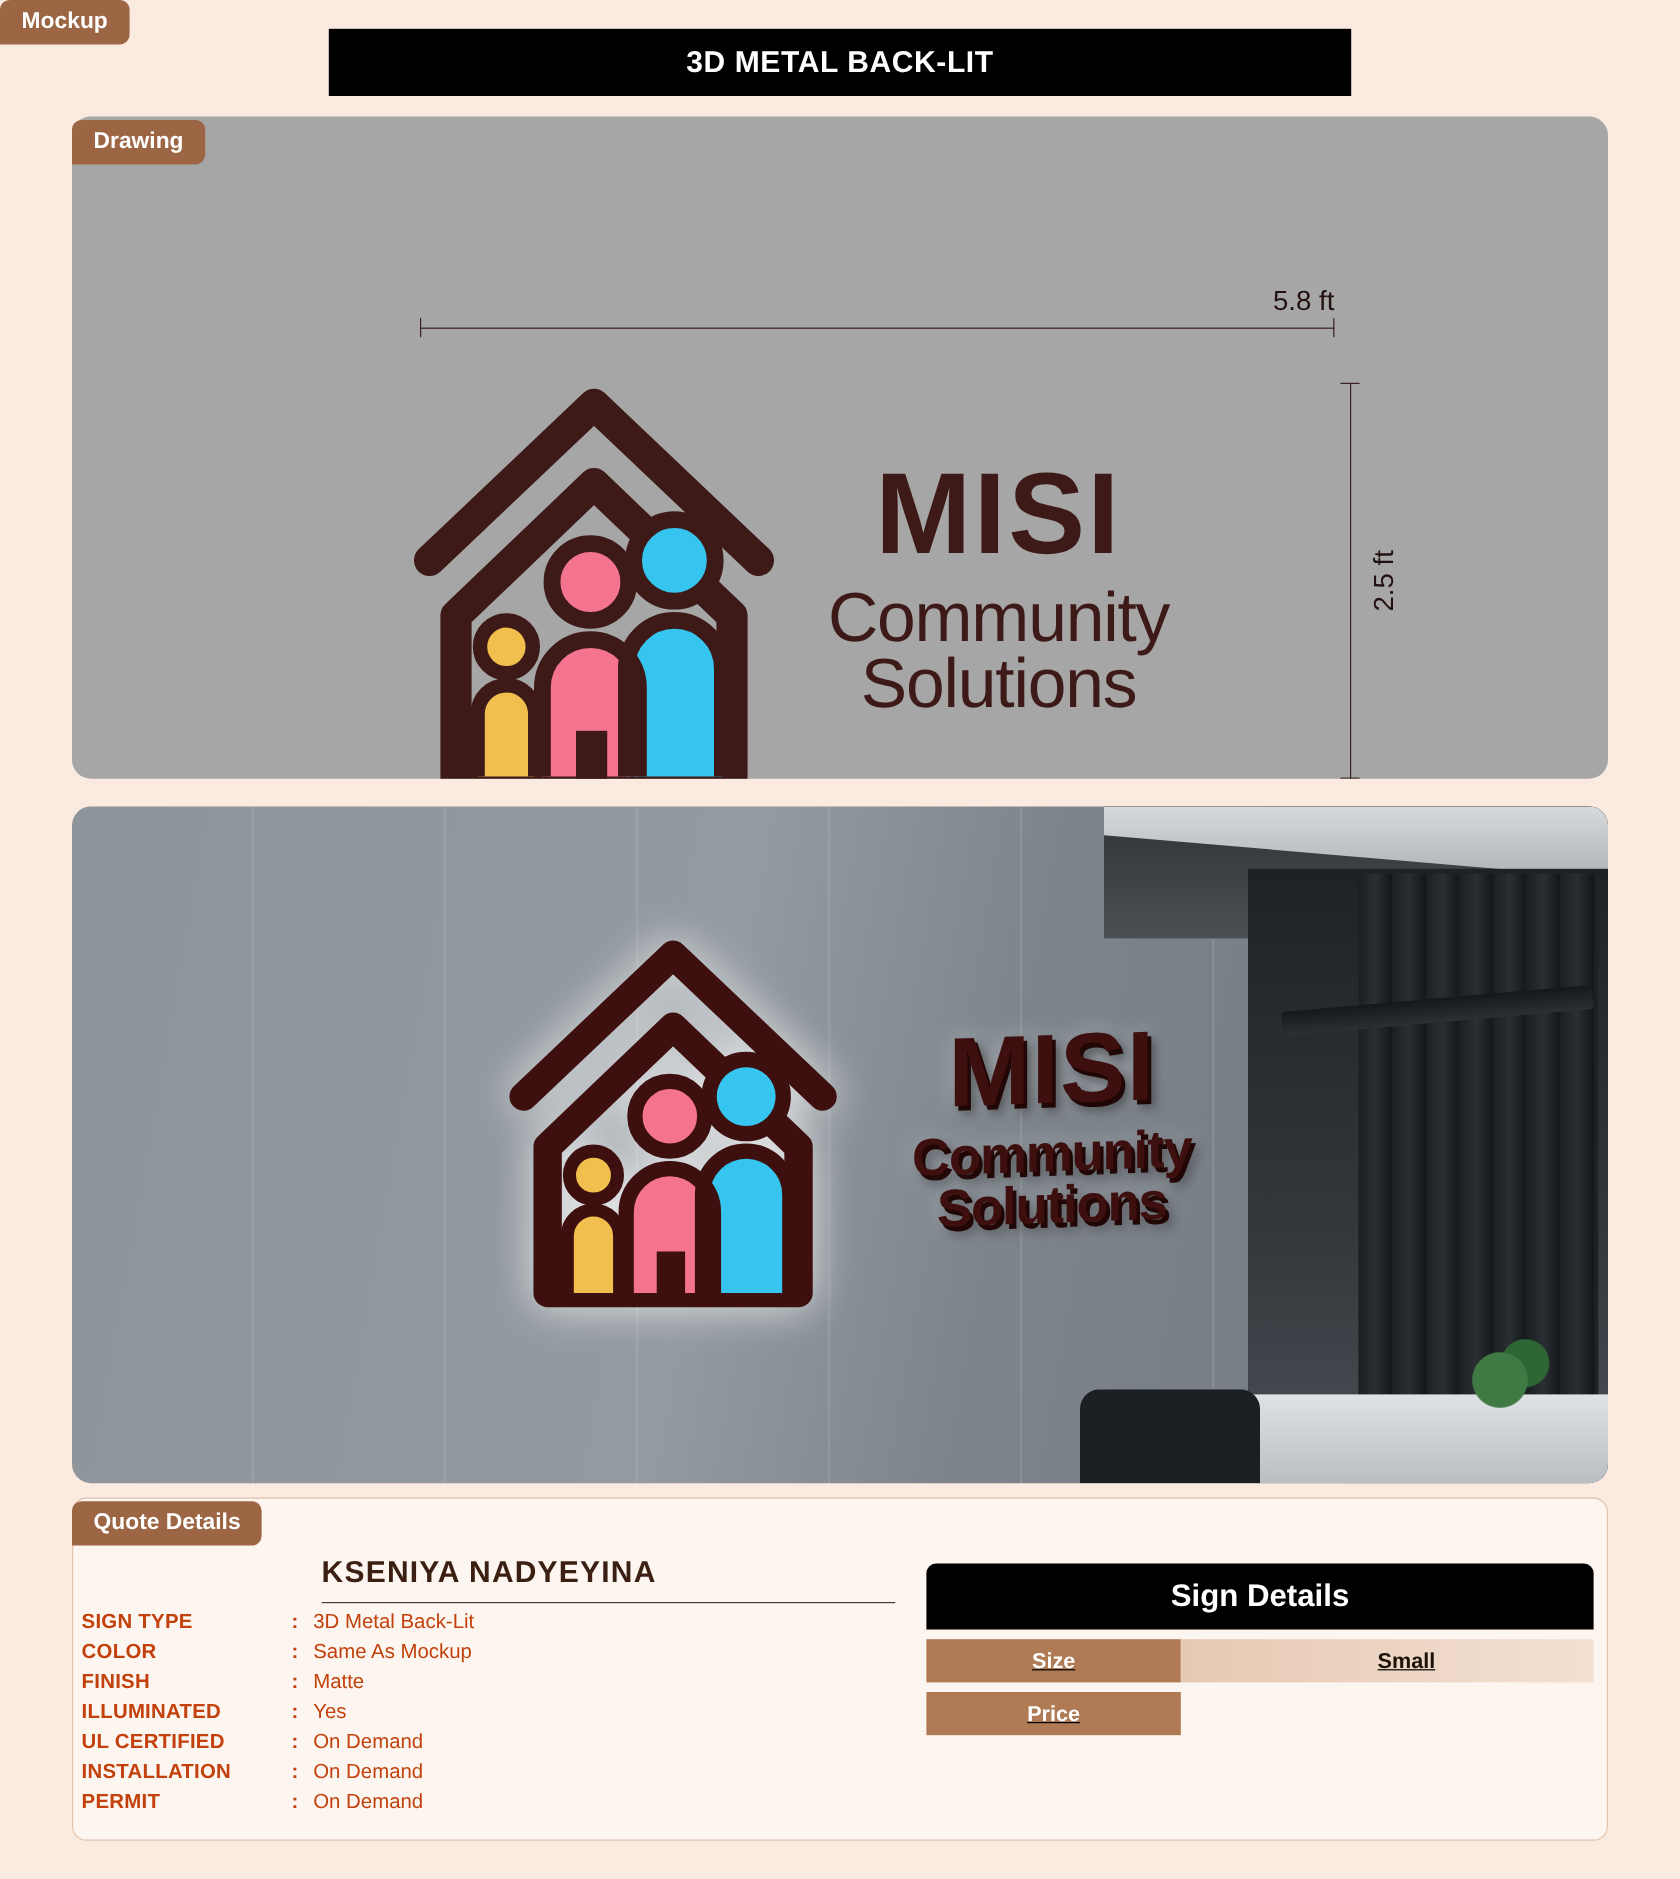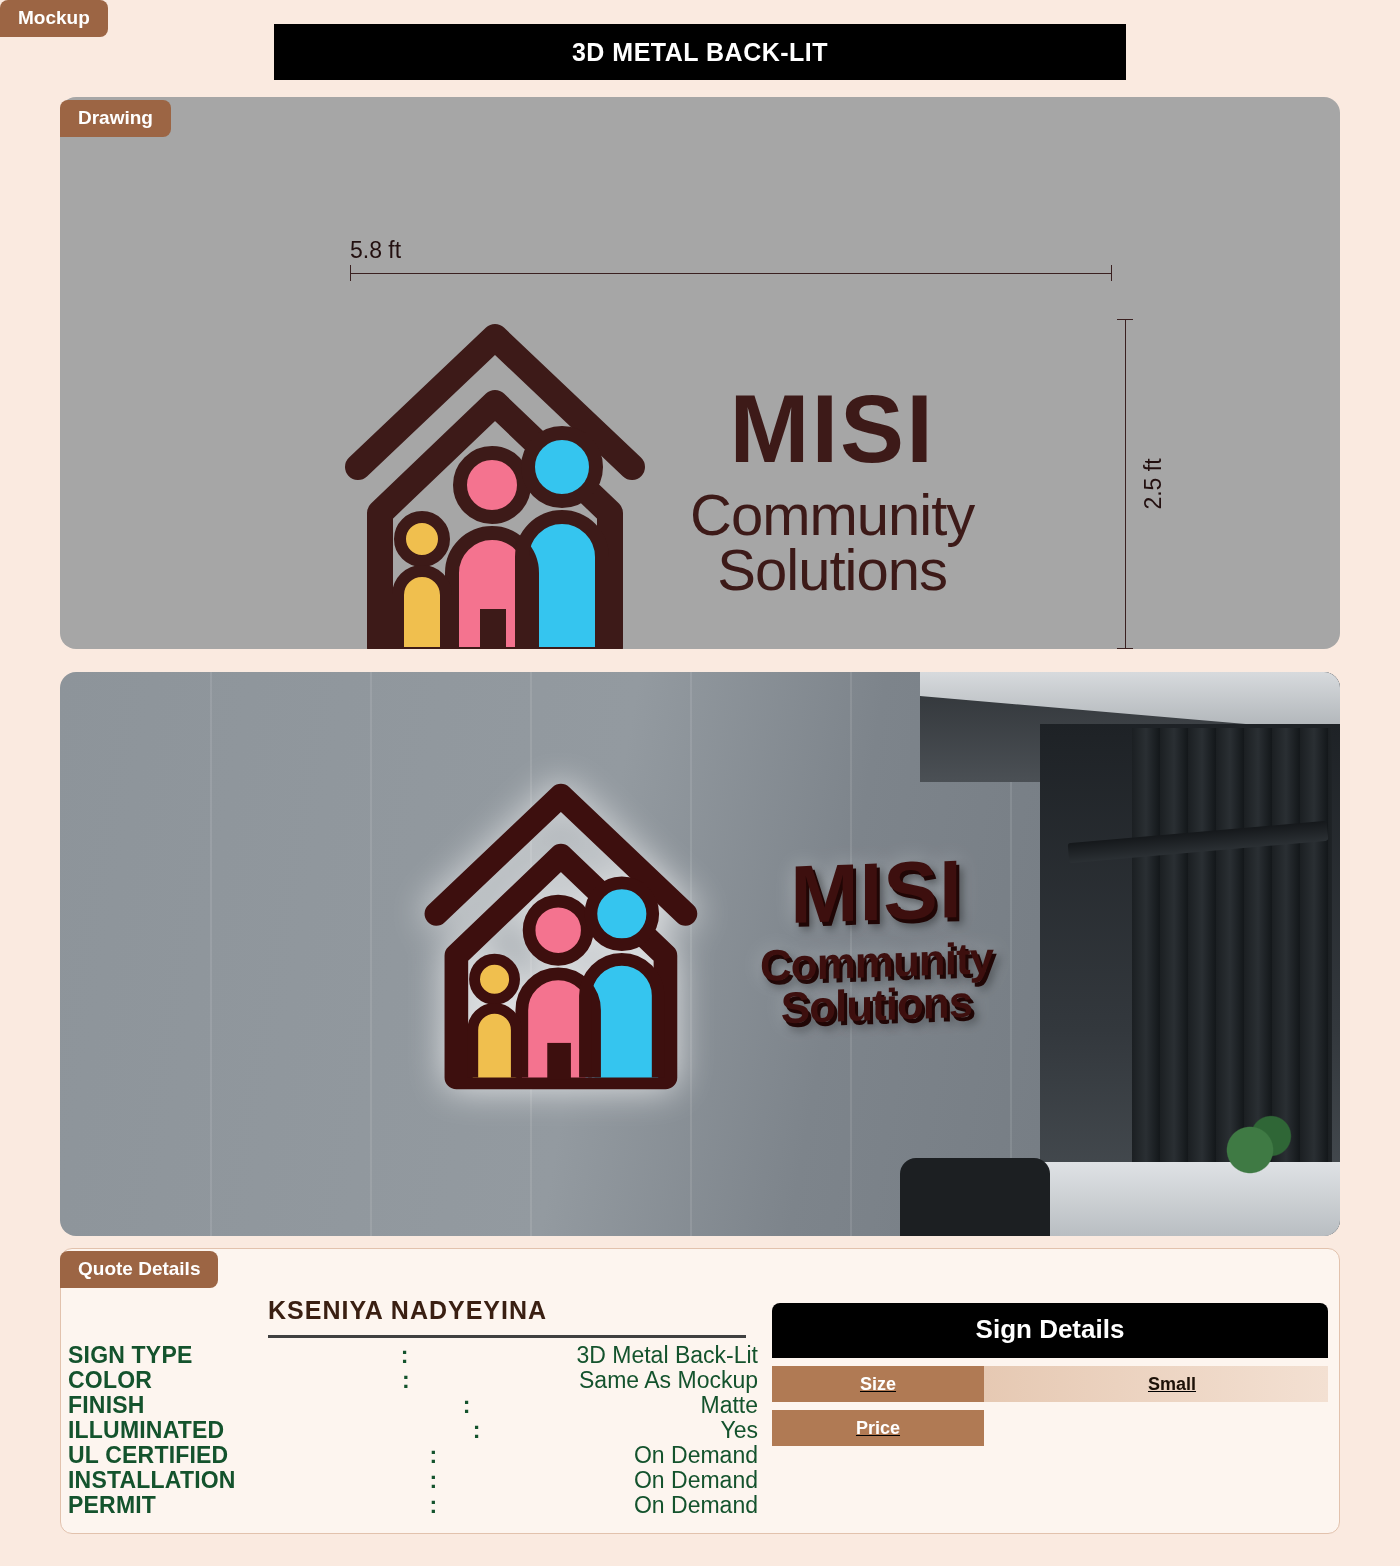--- a/index.html
+++ b/index.html
@@ -63,21 +63,21 @@
   .dim-top {
     position: absolute;
     left: 290px;
     top: 140px;
     width: 762px;
     height: 40px;
   }
   .dim-top .label {
     position: absolute;
     left: 0; right: 0; top: 0;
-    text-align: left;
+    text-align: right;
     font-size: 23px;
     color: #231010;
     font-weight: 500;
   }
   .dim-top .line {
     position: absolute;
     left: 0; right: 0; top: 36px;
     height: 1px;
     background: #3a2020;
   }
@@ -268,36 +268,35 @@
   .client-name {
     position: absolute;
     left: 268px;
     top: 1296px;
     width: 478px;
     font-size: 25px;
     font-weight: bold;
     color: #3a1f12;
     letter-spacing: 1px;
     padding-bottom: 10px;
-    border-bottom: 3px solid #404040;
+    border-bottom: 1px solid #404040;
   }
 
   .spec-list {
     position: absolute;
     left: 68px;
     top: 1342px;
     width: 690px;
   }
   .spec-row {
     display: flex;
     align-items: baseline;
     height: 25px;
-    font-size: 23px;
-    color: #14532d;
-    justify-content: space-between;
+    font-size: 17px;
+    color: #c2410c;
   }
   .spec-key {
     width: 175px;
     font-weight: bold;
     letter-spacing: 0.2px;
   }
   .spec-colon { width: 18px; font-weight: bold; }
   .spec-val { font-weight: normal; }
 
   .sign-details {

